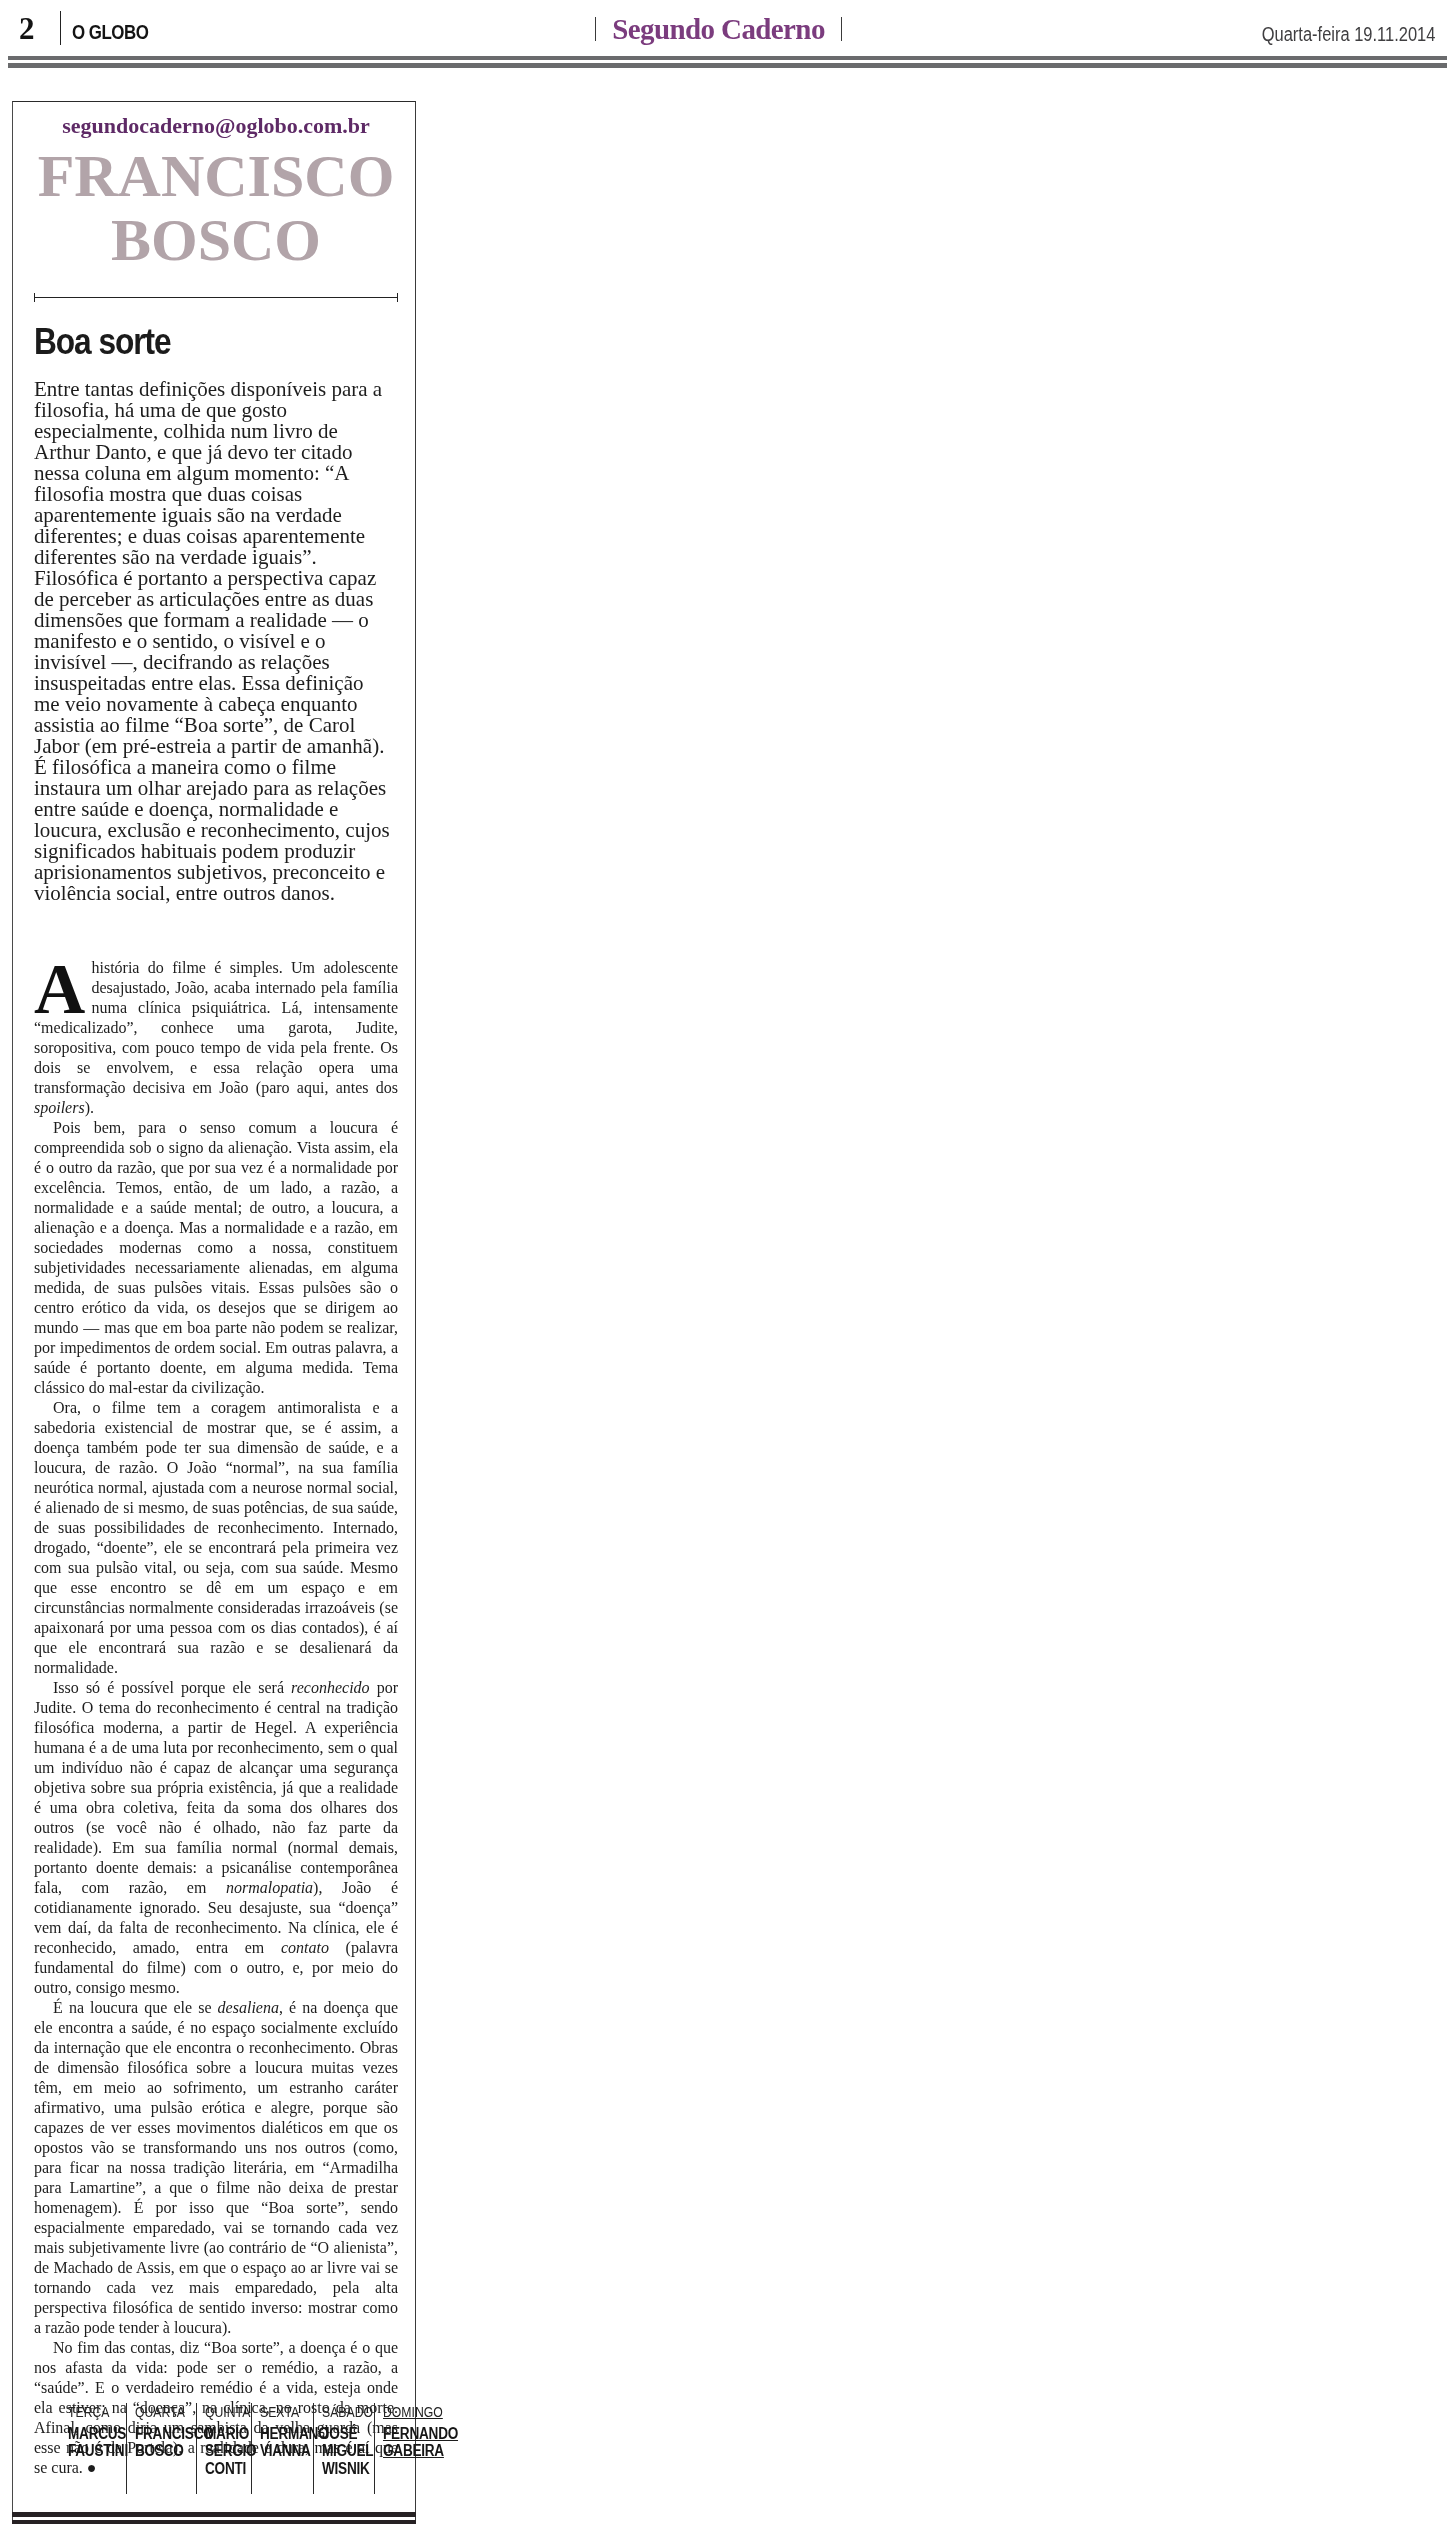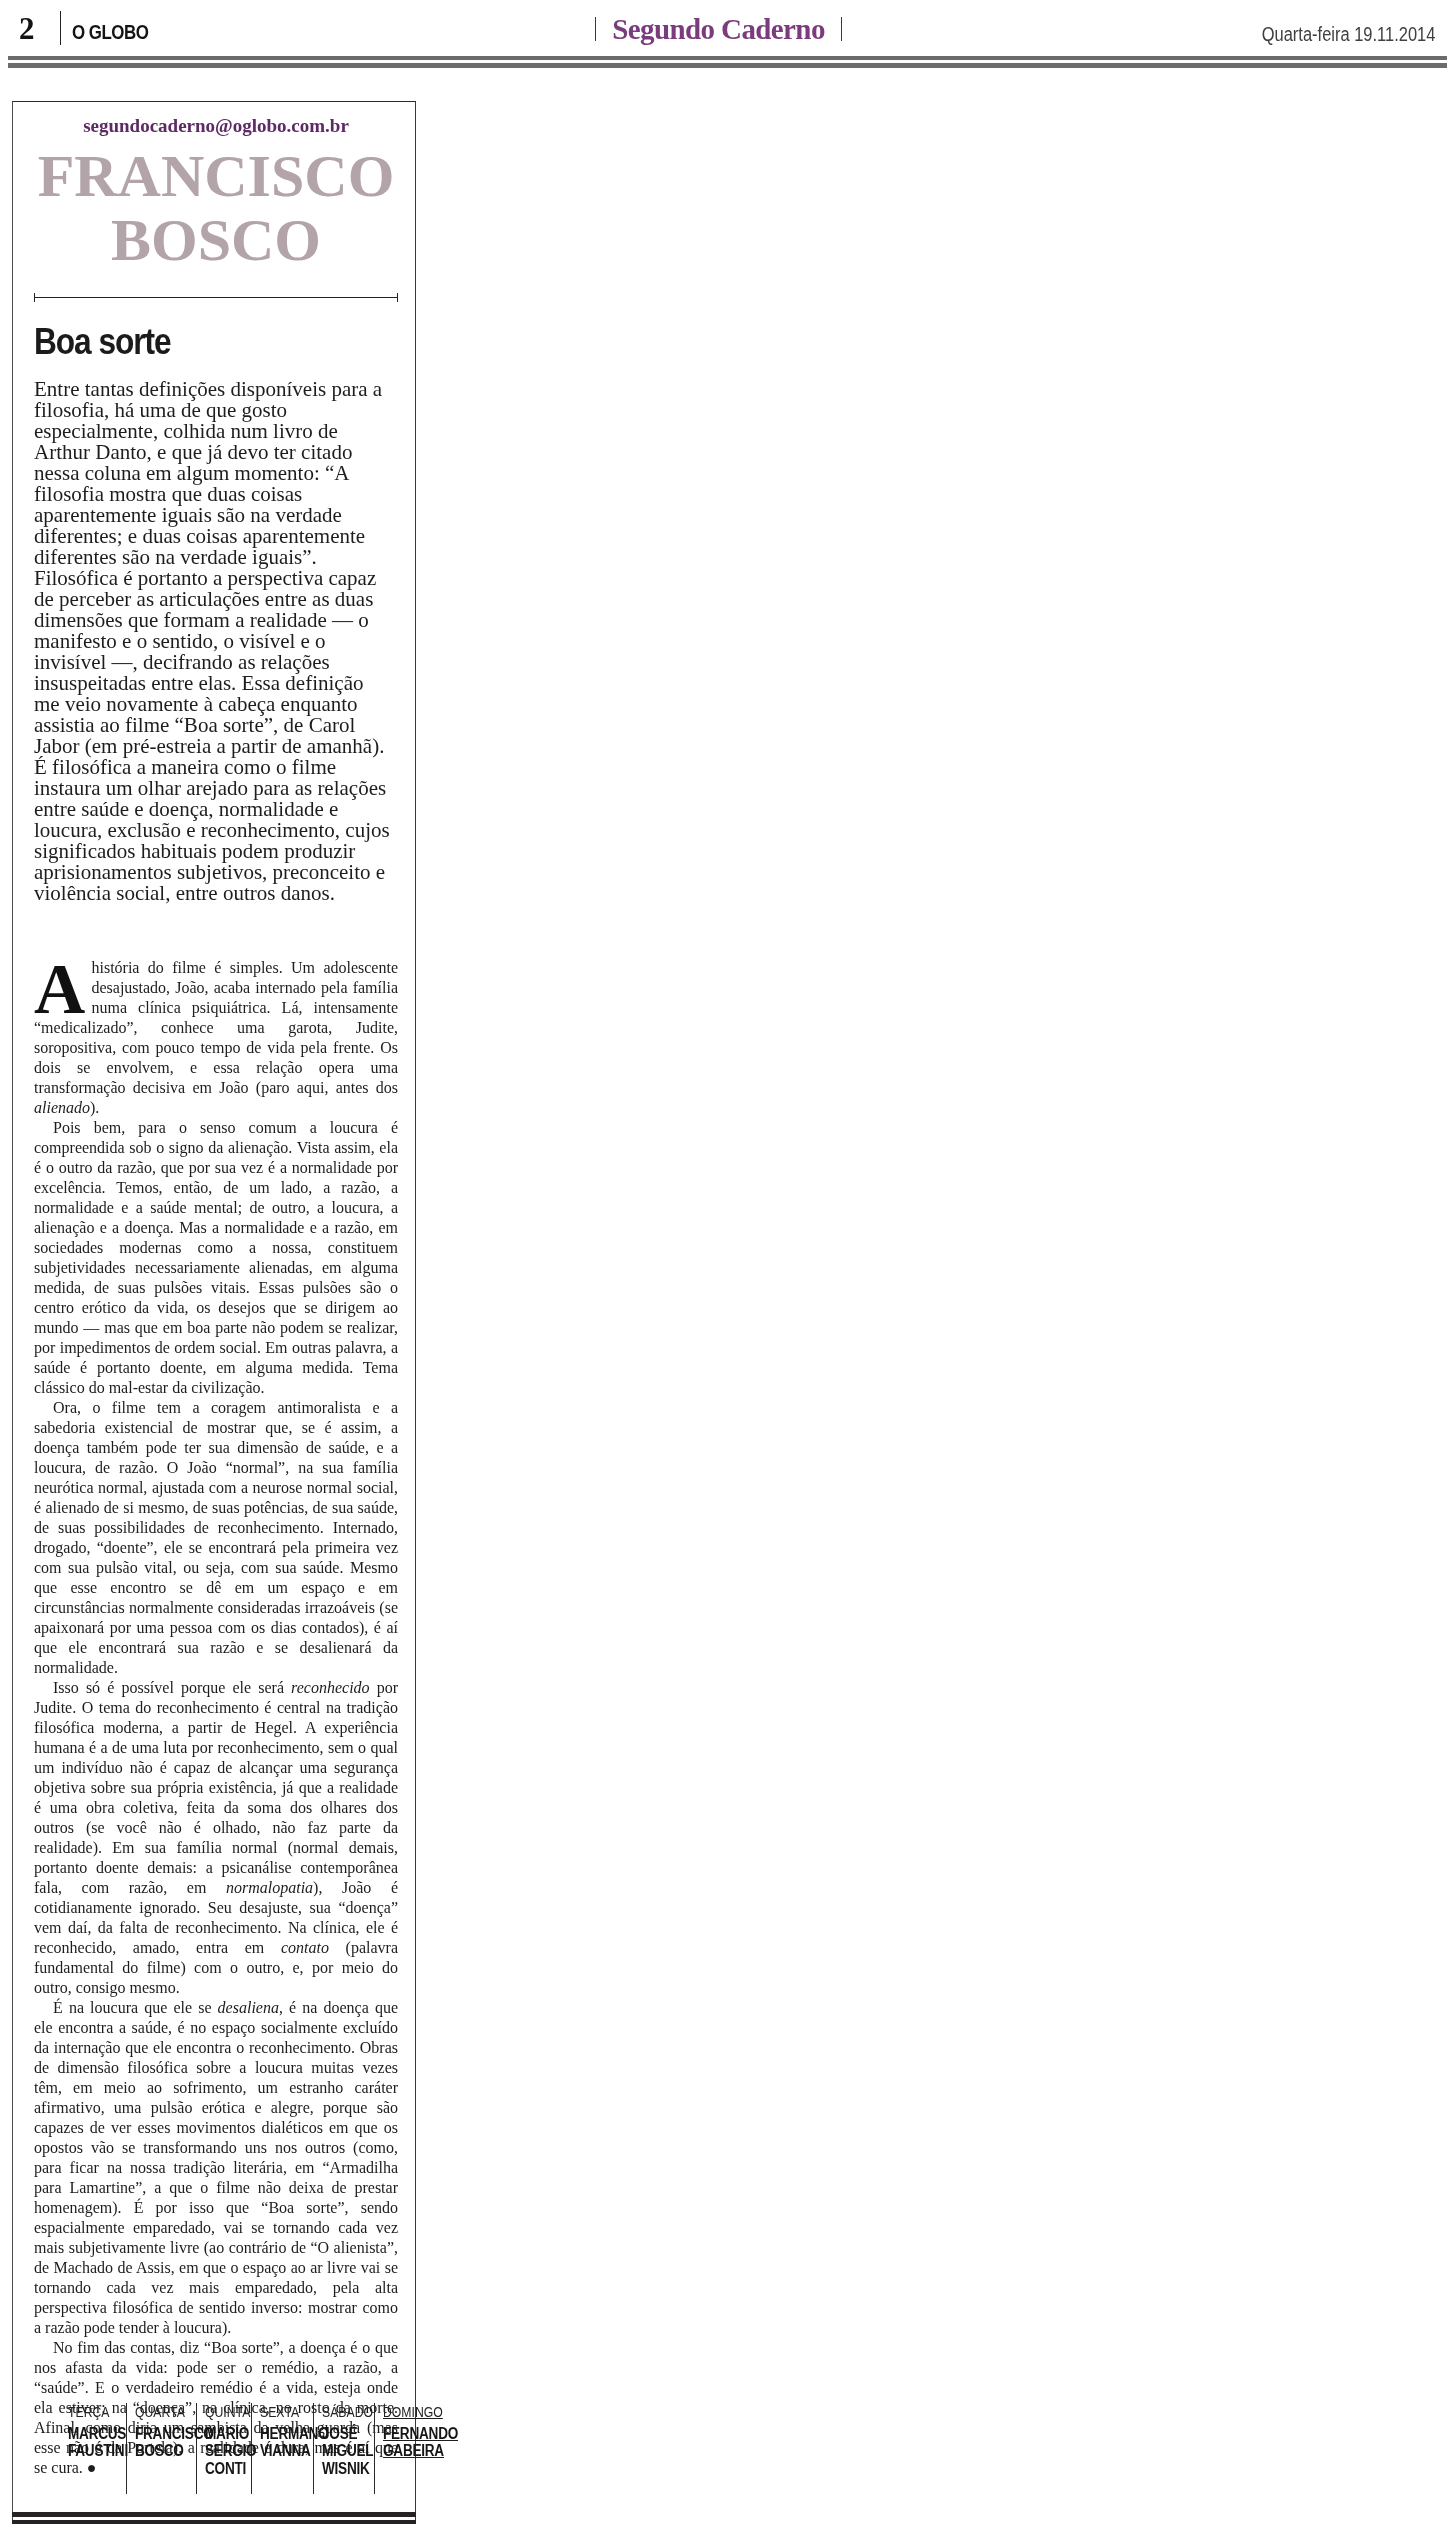--- a/index.html
+++ b/index.html
@@ -24,21 +24,21 @@
   .hdr-date{position:absolute;right:19px;top:22.5px;font-family:"Liberation Sans",sans-serif;font-size:19.4px;
     color:#3f3e40;transform:scaleX(.85);transform-origin:100% 0;white-space:nowrap;}
   .hdr-rule{position:absolute;top:56px;left:7.5px;right:7.5px;}
   .hdr-rule .bar{height:4.4px;background:var(--rule-gray,#6a6b6d);}
   .hdr-rule .bar:first-child{margin-bottom:3.1px;}
 
   
   .article{position:absolute;left:12px;top:101px;width:404px;height:2423px;box-sizing:border-box;
     border-top:1.9px solid #2a2a2a;border-left:0.6px solid #4a4a4a;border-right:1.2px solid #3a3a3a;
     padding:0 17px 0 21px;}
-  .art-email{margin-top:12.5px;text-align:center;font-weight:bold;font-size:19px;line-height:21px;
+  .art-email{margin-top:12.5px;text-align:center;font-weight:bold;font-size:22px;line-height:21px;
     color:var(--email-purple,#5e2a66);}
   .art-author{margin:8.7px 0 0;text-align:center;font-weight:bold;font-size:60px;line-height:64px;
     color:var(--author-mauve,#b2a4a9);}
   .rule-ibeam{margin-top:21px;position:relative;height:8.7px;}
   .rule-ibeam .line{position:absolute;left:0;right:0;top:3.7px;height:1.2px;background:#222;}
   .rule-ibeam .tick-l,.rule-ibeam .tick-r{position:absolute;top:0;width:1.2px;height:8.7px;background:#222;}
   .rule-ibeam .tick-l{left:0;}
   .rule-ibeam .tick-r{right:0;}
   .art-title{margin:21px 0 0;font-family:"Liberation Sans",sans-serif;font-weight:bold;font-size:36px;
     line-height:37px;letter-spacing:-1.2px;color:#1b1b1b;transform:scaleX(.88);transform-origin:0 50%;white-space:nowrap;}
@@ -95,21 +95,21 @@
     <div class="art-email">segundocaderno@oglobo.com.br</div>
     <h2 class="art-author">FRANCISCO BOSCO</h2>
     <div class="rule-ibeam">
       <span class="tick-l"></span>
       <span class="line"></span>
       <span class="tick-r"></span>
     </div>
     <h3 class="art-title">Boa sorte</h3>
     <p class="art-lead">Entre tantas definições disponíveis para a filosofia, há uma de que gosto especialmente, colhida num livro de Arthur Danto, e que já devo ter citado nessa coluna em algum momento: “A filosofia mostra que duas coisas aparentemente iguais são na verdade diferentes; e duas coisas aparentemente diferentes são na verdade iguais”. Filosófica é portanto a perspectiva capaz de perceber as articulações entre as duas dimensões que formam a realidade — o manifesto e o sentido, o visível e o invisível —, decifrando as relações insuspeitadas entre elas. Essa definição me veio novamente à cabeça enquanto assistia ao filme “Boa sorte”, de Carol Jabor (em pré-estreia a partir de amanhã). É filosófica a maneira como o filme instaura um olhar arejado para as relações entre saúde e doença, normalidade e loucura, exclusão e reconhecimento, cujos significados habituais podem produzir aprisionamentos subjetivos, preconceito e violência social, entre outros danos.</p>
     <section class="art-body">
-        <p><span class="dropcap">A</span>história do filme é simples. Um adolescente desajustado, João, acaba internado pela família numa clínica psiquiátrica. Lá, intensamente “medicalizado”, conhece uma garota, Judite, soropositiva, com pouco tempo de vida pela frente. Os dois se envolvem, e essa relação opera uma transformação decisiva em João (paro aqui, antes dos <i>alienado</i>).</p>
+        <p><span class="dropcap">A</span>história do filme é simples. Um adolescente desajustado, João, acaba internado pela família numa clínica psiquiátrica. Lá, intensamente “medicalizado”, conhece uma garota, Judite, soropositiva, com pouco tempo de vida pela frente. Os dois se envolvem, e essa relação opera uma transformação decisiva em João (paro aqui, antes dos <i>spoilers</i>).</p>
         <p class="ind">Pois bem, para o senso comum a loucura é compreendida sob o signo da alienação. Vista assim, ela é o outro da razão, que por sua vez é a normalidade por excelência. Temos, então, de um lado, a razão, a normalidade e a saúde mental; de outro, a loucura, a alienação e a doença. Mas a normalidade e a razão, em sociedades modernas como a nossa, constituem subjetividades necessariamente alienadas, em alguma medida, de suas pulsões vitais. Essas pulsões são o centro erótico da vida, os desejos que se dirigem ao mundo — mas que em boa parte não podem se realizar, por impedimentos de ordem social. Em outras palavra, a saúde é portanto doente, em alguma medida. Tema clássico do mal-estar da civilização.</p>
         <p class="ind">Ora, o filme tem a coragem antimoralista e a sabedoria existencial de mostrar que, se é assim, a doença também pode ter sua dimensão de saúde, e a loucura, de razão. O João “normal”, na sua família neurótica normal, ajustada com a neurose normal social, é alienado de si mesmo, de suas potências, de sua saúde, de suas possibilidades de reconhecimento. Internado, drogado, “doente”, ele se encontrará pela primeira vez com sua pulsão vital, ou seja, com sua saúde. Mesmo que esse encontro se dê em um espaço e em circunstâncias normalmente consideradas irrazoáveis (se apaixonará por uma pessoa com os dias contados), é aí que ele encontrará sua razão e se desalienará da normalidade.</p>
         <p class="ind">Isso só é possível porque ele será <i>reconhecido</i> por Judite. O tema do reconhecimento é central na tradição filosófica moderna, a partir de Hegel. A experiência humana é a de uma luta por reconhecimento, sem o qual um indivíduo não é capaz de alcançar uma segurança objetiva sobre sua própria existência, já que a realidade é uma obra coletiva, feita da soma dos olhares dos outros (se você não é olhado, não faz parte da realidade). Em sua família normal (normal demais, portanto doente demais: a psicanálise contemporânea fala, com razão, em <i>normalopatia</i>), João é cotidianamente ignorado. Seu desajuste, sua “doença” vem daí, da falta de reconhecimento. Na clínica, ele é reconhecido, amado, entra em <i>contato</i> (palavra fundamental do filme) com o outro, e, por meio do outro, consigo mesmo.</p>
         <p class="ind">É na loucura que ele se <i>desaliena</i>, é na doença que ele encontra a saúde, é no espaço socialmente excluído da internação que ele encontra o reconhecimento. Obras de dimensão filosófica sobre a loucura muitas vezes têm, em meio ao sofrimento, um estranho caráter afirmativo, uma pulsão erótica e alegre, porque são capazes de ver esses movimentos dialéticos em que os opostos vão se transformando uns nos outros (como, para ficar na nossa tradição literária, em “Armadilha para Lamartine”, a que o filme não deixa de prestar homenagem). É por isso que “Boa sorte”, sendo espacialmente emparedado, vai se tornando cada vez mais subjetivamente livre (ao contrário de “O alienista”, de Machado de Assis, em que o espaço ao ar livre vai se tornando cada vez mais emparedado, pela alta perspectiva filosófica de sentido inverso: mostrar como a razão pode tender à loucura).</p>
         <p class="ind">No fim das contas, diz “Boa sorte”, a doença é o que nos afasta da vida: pode ser o remédio, a razão, a “saúde”. E o verdadeiro remédio é a vida, esteja onde ela estiver: na “doença”, na clínica, no rosto da morte. Afinal, como diria um sambista da velha guarda (mas esse não é da Portela): a realidade é dura, mas é aí que se cura. ●</p>
       </section>
     <footer class="schedule">
         <div class="sched-col">
           <span class="sched-day">TERÇA</span>
           <span class="sched-name">MARCUS

